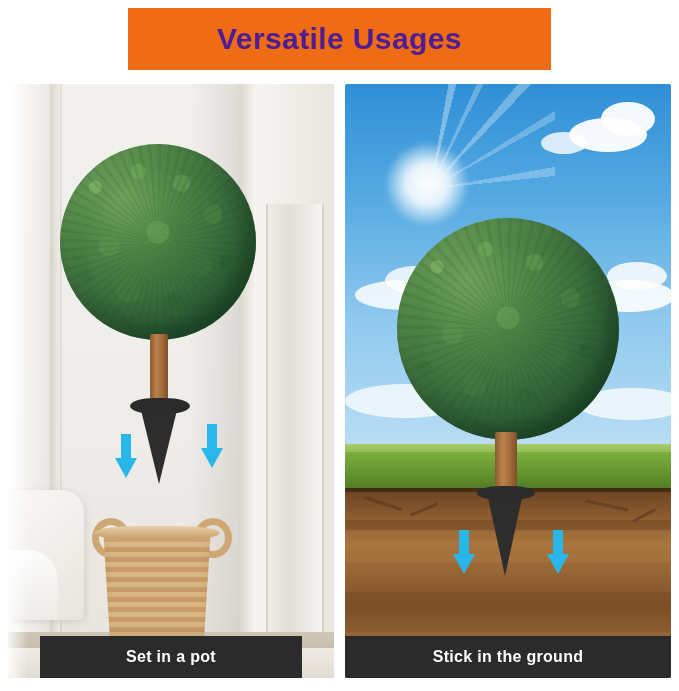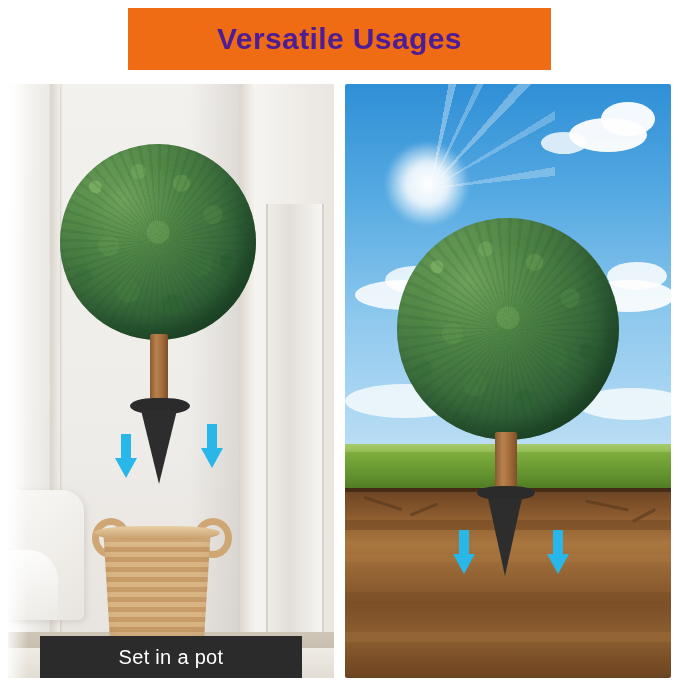--- a/index.html
+++ b/index.html
@@ -290,22 +290,22 @@
     display: flex;
     align-items: center;
     justify-content: center;
   }
   .caption-left {
     left: 32px;
     width: 262px;
   }
   .caption-text {
     color: #ffffff;
-    font-size: 20px;
-    font-weight: normal;
+    font-size: 16px;
+    font-weight: bold;
     letter-spacing: 0.3px;
     white-space: nowrap;
   }
 
   .edge-fade-left {
     position: absolute;
     left: 0; top: 0; width: 20px; height: 100%;
     background: linear-gradient(90deg, rgba(255,255,255,0.85), rgba(255,255,255,0));
     pointer-events: none;
   }
@@ -398,15 +398,18 @@
 
     <div class="arrow" style="left:108px; top:446px;">
       <div class="shaft"></div>
       <div class="head"></div>
     </div>
     <div class="arrow" style="left:202px; top:446px;">
       <div class="shaft"></div>
       <div class="head"></div>
     </div>
 
+    <div class="caption">
+      <span class="caption-text">Stick in the ground</span>
+    </div>
   </div>
 
 </div>
 
 </body></html>

